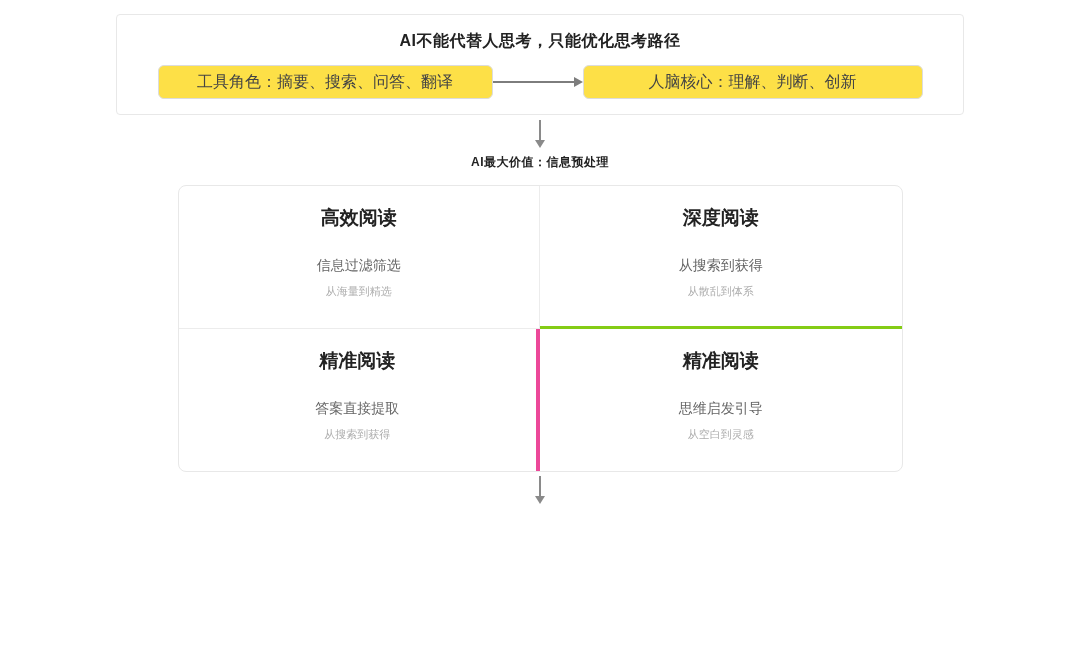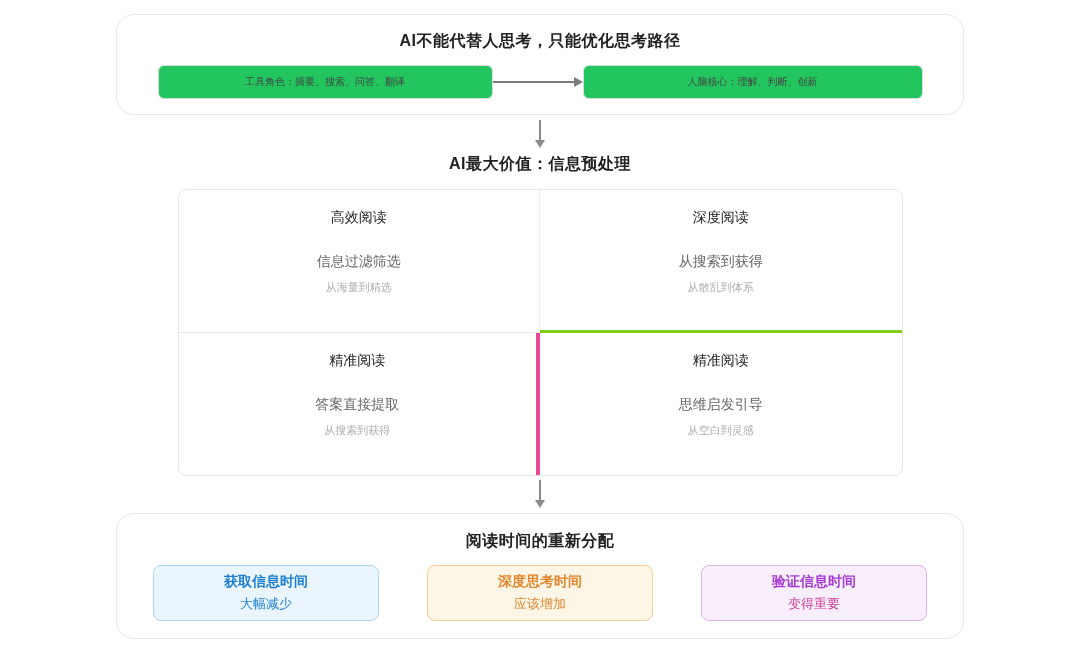--- a/index.html
+++ b/index.html
@@ -4,56 +4,56 @@
 <style>
   * { margin:0; padding:0; box-sizing:border-box; }
   html, body { background:#ffffff; }
   body {
     width:1080px; height:649px;
     font-family:"Liberation Sans","DejaVu Sans",sans-serif;
     color:#333; overflow:hidden;
   }
   .page { width:1080px; height:649px; display:flex; flex-direction:column; align-items:center; padding-top:14px; }
 
-  .panel { width:848px; background:#ffffff; border:1px solid #e8e8e8; border-radius:18px; }
+  .panel { width:848px; background:#ffffff; border:1px solid #e8e8e8; border-radius:4px; }
 
   .top-panel { padding:16px 0 15px; }
   .panel-title { font-size:16px; font-weight:bold; color:#222; text-align:center; letter-spacing:0.5px; }
   .role-row { display:flex; justify-content:center; align-items:center; margin-top:13px; }
   .role-box {
     height:34px; display:flex; align-items:center; justify-content:center;
-    background:#22c55e; border:1px solid #dcdcdc; border-radius:6px;
-    font-size:10px; color:#444; padding:0 28px; white-space:nowrap;
+    background:#fde047; border:1px solid #dcdcdc; border-radius:6px;
+    font-size:16px; color:#444; padding:0 28px; white-space:nowrap;
   }
   .role-box.left  { min-width:335px; }
   .role-box.right { min-width:340px;text-align:center; }
 
   .h-arrow { width:90px; display:flex; align-items:center; }
   .h-arrow .line { flex:1; height:2px; background:#7d7d7d; }
   .h-arrow .head { width:0; height:0; border-left:9px solid #7d7d7d; border-top:5px solid transparent; border-bottom:5px solid transparent; }
 
   .v-arrow { display:flex; flex-direction:column; align-items:center; }
   .v-arrow .stem { width:2px; height:20px; background:#8a8a8a; }
   .v-arrow .head { width:0; height:0; border-top:8px solid #8a8a8a; border-left:5px solid transparent; border-right:5px solid transparent; }
   .v-arrow.a1 { margin-top:5px; }
   .v-arrow.a2 { margin-top:4px; }
 
-  .mid-heading { font-size:16px; font-weight:bold; color:#222; text-align:center; margin-top:6px; letter-spacing:0.5px; }
+  .mid-heading { font-size:12px; font-weight:bold; color:#222; text-align:center; margin-top:6px; letter-spacing:0.5px; }
 
   .quad-grid {
     width:725px; height:287px; margin-top:14px;
     border:1px solid #e8e8e8; border-radius:8px; background:#fff;
     display:grid; grid-template-columns:1fr 1fr; grid-template-rows:1fr 1fr;
     overflow:hidden;
   }
   .quad { padding-top:19px; text-align:center; }
   .quad.tl { border-right:1px solid #ececec; border-bottom:1px solid #ececec; }
   .quad.tr { border-bottom:3px solid #84cc16; }
   .quad.bl { border-right:4px solid #ec4899; }
-  .quad-title { font-size:14px; font-weight:normal; color:#222; }
+  .quad-title { font-size:19px; font-weight:bold; color:#222; }
   .quad-line1 { font-size:14px; color:#666; margin-top:26px; }
   .quad-line2 { font-size:11px; color:#adadad; margin-top:9px; }
 
   .bottom-panel { margin-top:5px; padding:17px 36px 17px; }
   .cards-row { display:flex; gap:48px; margin-top:13px; }
   .time-card {
     flex:1; height:56px; border:1px solid #cccccc; border-radius:8px;
     display:flex; flex-direction:column; align-items:center; justify-content:center;
   }
   .card-title { font-size:14px; font-weight:bold; }
@@ -108,31 +108,14 @@
       <div class="quad-line1">思维启发引导</div>
       <div class="quad-line2">从空白到灵感</div>
     </div>
   </section>
 
   <div class="v-arrow a2">
     <span class="stem"></span>
     <span class="head"></span>
   </div>
 
-  <section class="panel bottom-panel">
-    <h2 class="panel-title">阅读时间的重新分配</h2>
-    <div class="cards-row">
-      <div class="time-card" style="background: rgb(234, 245, 254); border-color: rgb(174, 213, 243);">
-        <div class="card-title" style="color: rgb(29, 127, 209);">获取信息时间</div>
-        <div class="card-sub" style="color: rgb(29, 127, 209);">大幅减少</div>
-      </div>
-      <div class="time-card" style="background: rgb(253, 245, 230); border-color: rgb(243, 205, 146);">
-        <div class="card-title" style="color: rgb(224, 134, 45);">深度思考时间</div>
-        <div class="card-sub" style="color: rgb(224, 134, 45);">应该增加</div>
-      </div>
-      <div class="time-card" style="background: rgb(249, 239, 252); border-color: rgb(221, 181, 236);">
-        <div class="card-title" style="color: rgb(166, 59, 212);">验证信息时间</div>
-        <div class="card-sub" style="color: rgb(203, 63, 151);">变得重要</div>
-      </div>
-    </div>
-  </section>
 
 </div>
 
 </body></html>

